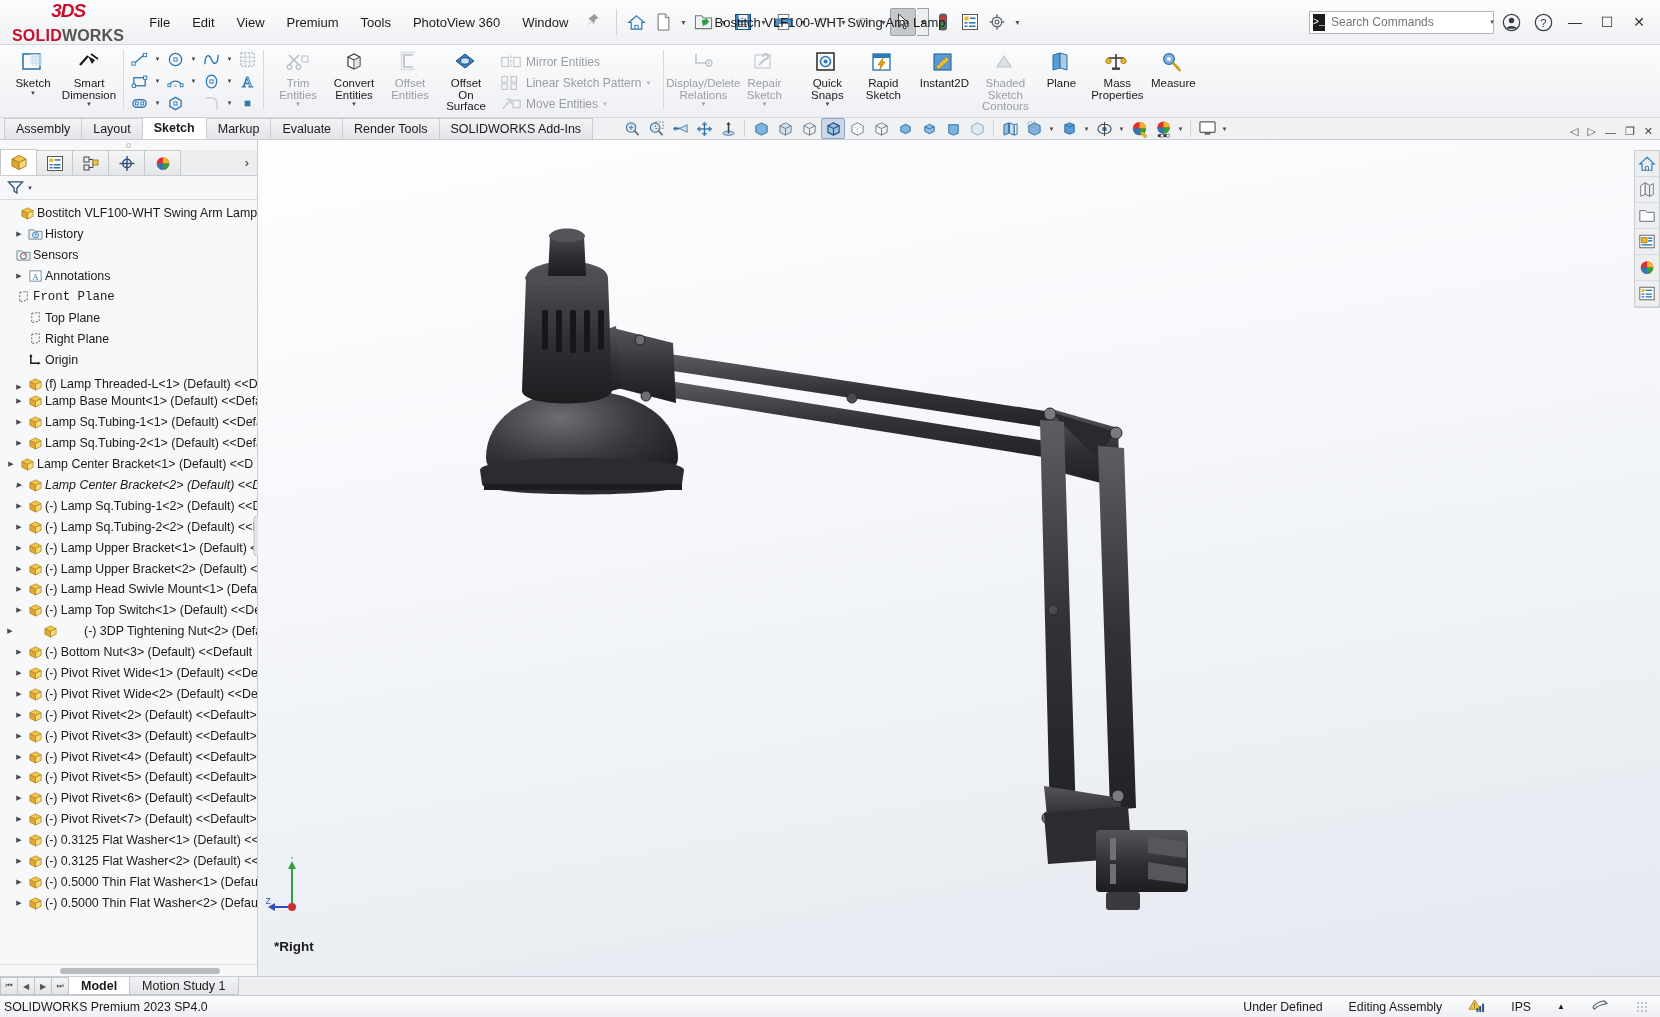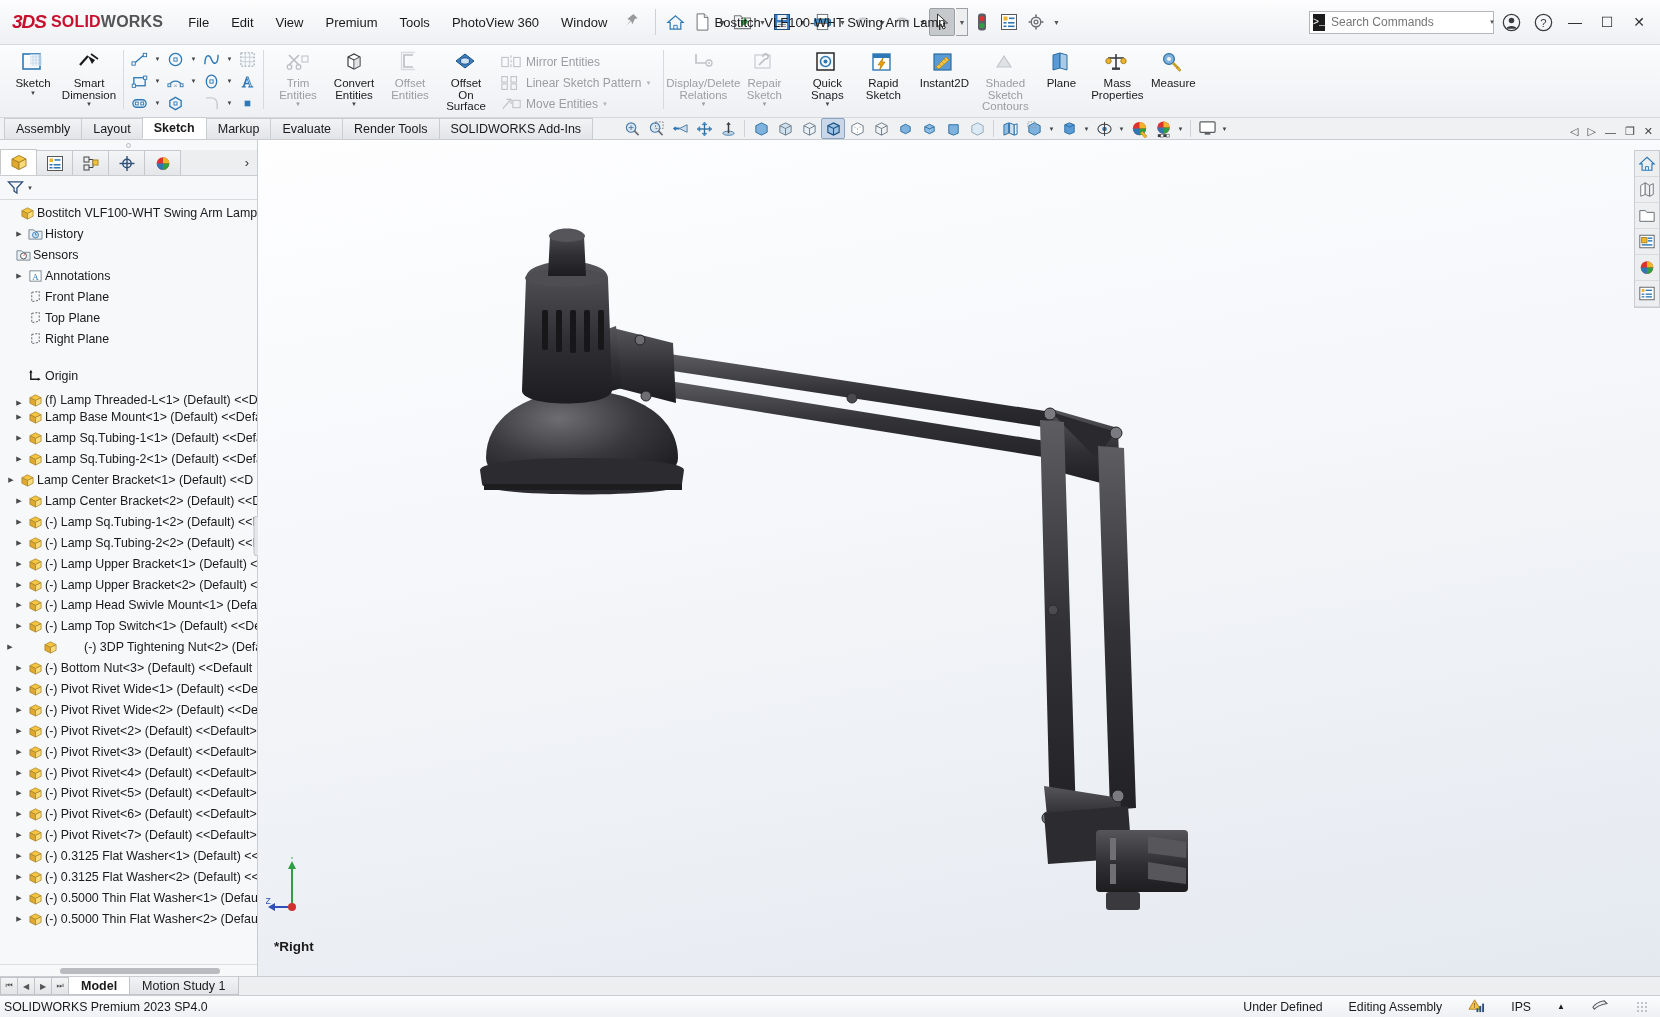--- a/index.html
+++ b/index.html
@@ -9,21 +9,21 @@
     font-size:12.5px; color:#1a1a1a;
     background:#f0f0f0;
   }
   .app { width:1660px; height:1017px; display:flex; flex-direction:column;
          background:linear-gradient(#fcfcfd,#eceef1); position:relative; }
 
   
   .titlebar { height:45px; display:flex; align-items:center;
               background:linear-gradient(#fdfdfe,#eef0f3);
               border-bottom:1px solid #d6d8da; padding-left:6px; position:relative;}
-  .logo { display:flex; align-items:center; gap:5px; padding:0 14px 0 6px; }
+  .logo { display:flex; align-items:center; gap:5px; padding:0 14px 0 6px;flex-direction:column; }
   .logo .ds { color:#c8102e; font-weight:bold; font-style:italic; font-size:19px;
               letter-spacing:-1px; font-family:"Liberation Sans",sans-serif; }
   .logo .sw { font-size:16px; font-weight:bold; letter-spacing:.2px; }
   .logo .sw b { color:#c8102e; }
   .logo .sw i { color:#555; font-style:normal; font-weight:bold;}
   .menubar { display:flex; align-items:center; gap:0; }
   .menubar .mi { padding:4px 11px; font-size:13px; color:#1a1a1a; cursor:default; border-radius:2px;}
   .pinicon { padding:0 10px 0 6px; color:#8a8a8a; font-size:15px; }
   .tbdiv { width:1px; height:26px; background:#cfd1d4; margin:0 6px; }
   .qat { display:flex; align-items:center; gap:1px; }
@@ -880,21 +880,21 @@
             <div class="tnode" style="padding-left: 12px;">
               <span class="tarrow">▶</span>
               <span class="ticon">
                 <svg width="15" height="14" viewBox="0 0 16 15">
                   <rect x="2" y="2" width="12" height="11" fill="#fff" stroke="#6a7a86" stroke-width=".9"></rect>
                   <text x="8" y="11.5" font-size="9.5" text-anchor="middle" fill="#2e79b5" font-family="Liberation Serif">A</text>
                 </svg>
               </span>
               <span class="tlabel">Annotations</span>
             </div>
-            <div class="tnode" style="padding-left: 12px;">
+            <div class="tnode" style="padding-left: 0; font-family: Liberation Mono, monospace;">
               <span class="tarrow none">▶</span>
               <span class="ticon">
                 <svg width="15" height="14" viewBox="0 0 16 15">
                   <path d="M4 2.5 L12 1.5 L12 11 L4 12.5 Z" fill="none" stroke="#5a5e62" stroke-width="1" stroke-dasharray="2.2 1.6"></path>
                 </svg>
               </span>
               <span class="tlabel">Front Plane</span>
             </div>
             <div class="tnode" style="padding-left: 12px;">
               <span class="tarrow none">▶</span>
@@ -907,21 +907,21 @@
             </div>
             <div class="tnode" style="padding-left: 12px;">
               <span class="tarrow none">▶</span>
               <span class="ticon">
                 <svg width="15" height="14" viewBox="0 0 16 15">
                   <path d="M4 2.5 L12 1.5 L12 11 L4 12.5 Z" fill="none" stroke="#5a5e62" stroke-width="1" stroke-dasharray="2.2 1.6"></path>
                 </svg>
               </span>
               <span class="tlabel">Right Plane</span>
             </div>
-            <div class="tnode" style="padding-left: 12px; margin-top: 16px;">
+            <div class="tnode" style="padding-left: 12px;">
               <span class="tarrow none">▶</span>
               <span class="ticon">
                 <svg width="15" height="14" viewBox="0 0 16 15">
                   <path d="M3 2 V11 H12" fill="none" stroke="#1a1a1a" stroke-width="1.6"></path>
                   <path d="M13.5 11 l-3 -1.7 v3.4 Z" fill="#1a1a1a"></path>
                   <path d="M3 1 l-1.7 3 h3.4 Z" fill="#1a1a1a"></path>
                 </svg>
               </span>
               <span class="tlabel">Origin</span>
             </div>
@@ -973,21 +973,21 @@
               <span class="tarrow">▶</span>
               <span class="ticon">
                 <svg width="15" height="14" viewBox="0 0 16 15">
                   <path d="M2 5 L8 2 L14 5 L8 8 Z" fill="#f5c542" stroke="#a8842a" stroke-width=".8"></path>
                   <path d="M2 5 V11 L8 14 V8 Z" fill="#e0a82e" stroke="#a8842a" stroke-width=".8"></path>
                   <path d="M14 5 V11 L8 14 V8 Z" fill="#fadb7a" stroke="#a8842a" stroke-width=".8"></path>
                 </svg>
               </span>
               <span class="tlabel">Lamp Center Bracket&lt;1&gt;  (Default) &lt;&lt;D</span>
             </div>
-            <div class="tnode" style="padding-left: 12px;">
+            <div class="tnode" style="padding-left: 12px; font-style: italic;">
               <span class="tarrow">▶</span>
               <span class="ticon">
                 <svg width="15" height="14" viewBox="0 0 16 15">
                   <path d="M2 5 L8 2 L14 5 L8 8 Z" fill="#f5c542" stroke="#a8842a" stroke-width=".8"></path>
                   <path d="M2 5 V11 L8 14 V8 Z" fill="#e0a82e" stroke="#a8842a" stroke-width=".8"></path>
                   <path d="M14 5 V11 L8 14 V8 Z" fill="#fadb7a" stroke="#a8842a" stroke-width=".8"></path>
                 </svg>
               </span>
               <span class="tlabel">Lamp Center Bracket&lt;2&gt;  (Default) &lt;&lt;D</span>
             </div>

